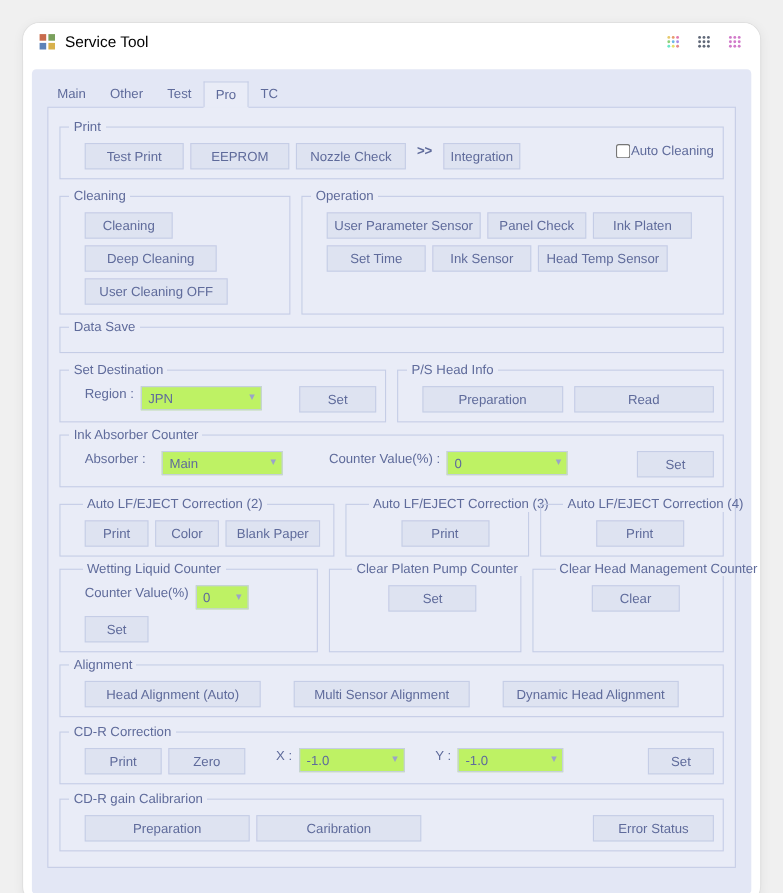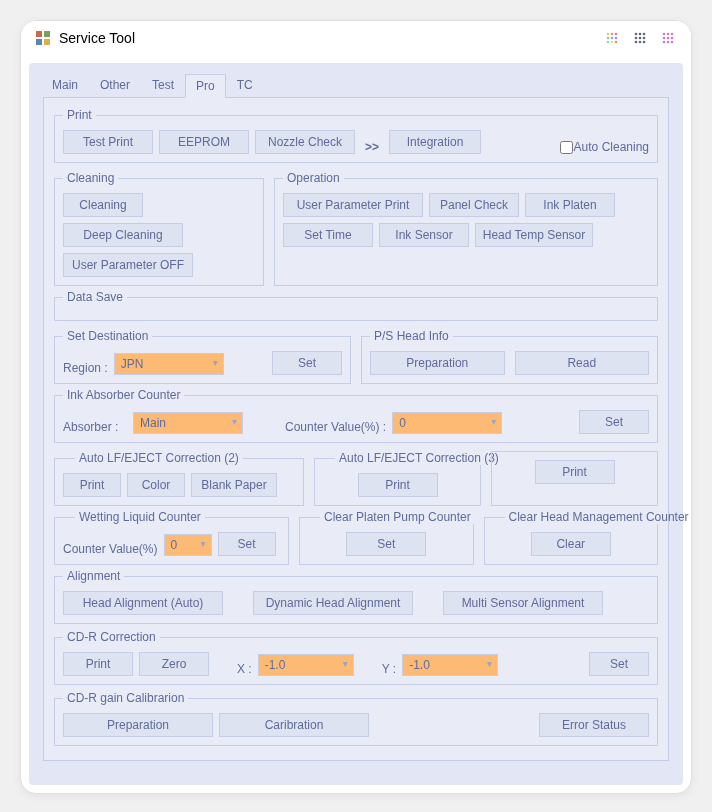--- a/index.html
+++ b/index.html
@@ -10,28 +10,28 @@
 .title-spacer { flex: 1; }
 .titlebar .title-icon { width: 18px; height: 18px; margin-left: 10px; display: flex; align-items: center; justify-content: center; }
 .content { padding: 6px 14px 24px 14px; background: #e3e7f5; margin: 8px; border-radius: 4px; }
 .tabs { display: flex; align-items: flex-end; padding: 4px 0 0 0; margin-left: -2px; }
 .tab { padding: 4px 10px; font-size: 12px; color: #5f6b9b; border: 1px solid transparent; cursor: pointer; background: transparent; }
 .tab.active { background: #e9ecf7; border: 1px solid #c5cde6; border-bottom-color: #e9ecf7; position: relative; top: 1px; }
 .page { border: 1px solid #c5cde6; background: #e9ecf7; padding: 8px; }
 
 fieldset.group { border: 1px solid #c5cde6; margin: 2px 2px 6px 2px; padding: 8px 8px 8px 8px; }
 fieldset.group > legend { font-size: 12px; color: #5f6b9b; padding: 0 4px; }
-.row { display: flex; align-items: flex-end; gap: 6px; flex-wrap: wrap; }
+.row { display: flex; align-items: flex-start; gap: 6px; flex-wrap: wrap; margin-left: 14px; }
 .row + .row { margin-top: 6px; }
 .btn { background: #dee3f1; border: 1px solid #c5cde6; color: #5f6b9b; font-size: 12px; padding: 4px 0; text-align: center; cursor: pointer; }
 .chev { color: #5f6b9b; font-weight: bold; font-size: 12px; padding: 0 4px; }
 .chk { display: flex; align-items: center; gap: 1px; font-size: 12px; color: #5f6b9b; }
 .chk input { width: 13px; height: 13px; }
 .label { font-size: 12px; color: #5f6b9b; white-space: nowrap; }
-.select { background: #fdba74; border: 1px solid #c5cde6; color: #5f6b9b; font-size: 12px; padding: 3px 18px 3px 6px; cursor: pointer; position: relative; }
+.select { background: #bef264; border: 1px solid #c5cde6; color: #5f6b9b; font-size: 12px; padding: 3px 18px 3px 6px; cursor: pointer; position: relative; }
 .select::after { content: "▾"; position: absolute; right: 5px; top: 3px; font-size: 10px; color: #9aa4c8; }
 
 .cols { display: flex; gap: 6px; }
 .cols > fieldset { flex: 1; margin: 2px; }
 .cols.tight > fieldset { min-width: 0; }
 .flex1 { flex: 1; }
 .hidden-overflow legend { white-space: nowrap; overflow: hidden; margin-left: 12px; }
 </style>
 </head>
 <body>
@@ -104,45 +104,45 @@
 
     <div class="page">
 
       <fieldset class="group">
         <legend>Print</legend>
         <div class="row">
           <div class="btn" style="width:90px">Test Print</div>
           <div class="btn" style="width:90px">EEPROM</div>
           <div class="btn" style="width:100px">Nozzle Check</div>
           <span class="chev">&gt;&gt;</span>
-          <div class="btn" style="width:92px">Integration</div>
+          <div class="btn" style="width:70px">Integration</div>
           <span style="flex:1"></span>
           <label class="chk">
             <input type="checkbox" style="">
             <span>Auto Cleaning</span>
           </label>
         </div>
       </fieldset>
 
       <div class="cols">
         <fieldset class="group" style="flex:0 0 210px">
           <legend>Cleaning</legend>
           <div class="row">
             <div class="btn" style="width:80px">Cleaning</div>
             <div class="btn" style="width:120px">Deep Cleaning</div>
           </div>
           <div class="row">
-            <div class="btn" style="width:130px">User Parameter OFF</div>
+            <div class="btn" style="width:130px">User Cleaning OFF</div>
           </div>
         </fieldset>
 
         <fieldset class="group">
           <legend>Operation</legend>
           <div class="row">
-            <div class="btn" style="width:140px">User Parameter Print</div>
+            <div class="btn" style="width:140px">User Parameter Sensor</div>
             <div class="btn" style="width:90px">Panel Check</div>
             <div class="btn" style="width:90px">Ink Platen</div>
           </div>
           <div class="row">
             <div class="btn" style="width:90px">Set Time</div>
             <div class="btn" style="width:90px">Ink Sensor</div>
             <div class="btn" style="width:118px">Head Temp Sensor</div>
           </div>
         </fieldset>
       </div>
@@ -193,20 +193,21 @@
             <div class="btn" style="width:86px">Blank Paper</div>
           </div>
         </fieldset>
         <fieldset class="group hidden-overflow">
           <legend>Auto LF/EJECT Correction (3)</legend>
           <div class="row" style="justify-content:center">
             <div class="btn" style="width:80px">Print</div>
           </div>
         </fieldset>
         <fieldset class="group hidden-overflow">
+          <legend>Auto LF/EJECT Correction (4)</legend>
           <div class="row" style="justify-content:center">
             <div class="btn" style="width:80px">Print</div>
           </div>
         </fieldset>
       </div>
 
       <div class="cols tight">
         <fieldset class="group hidden-overflow" style="flex:0 0 235px">
           <legend>Wetting Liquid Counter</legend>
           <div class="row">
@@ -226,22 +227,22 @@
           <div class="row" style="justify-content:center">
             <div class="btn" style="width:80px">Clear</div>
           </div>
         </fieldset>
       </div>
 
       <fieldset class="group">
         <legend>Alignment</legend>
         <div class="row" style="gap:30px">
           <div class="btn" style="width:160px">Head Alignment (Auto)</div>
+          <div class="btn" style="width:160px">Multi Sensor Alignment</div>
           <div class="btn" style="width:160px">Dynamic Head Alignment</div>
-          <div class="btn" style="width:160px">Multi Sensor Alignment</div>
         </div>
       </fieldset>
 
       <fieldset class="group">
         <legend>CD-R Correction</legend>
         <div class="row">
           <div class="btn" style="width:70px">Print</div>
           <div class="btn" style="width:70px">Zero</div>
           <span style="width:16px"></span>
           <span class="label">X :</span>

